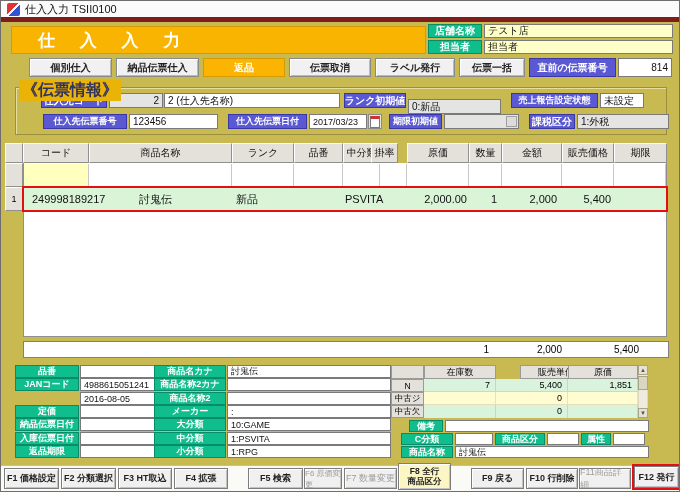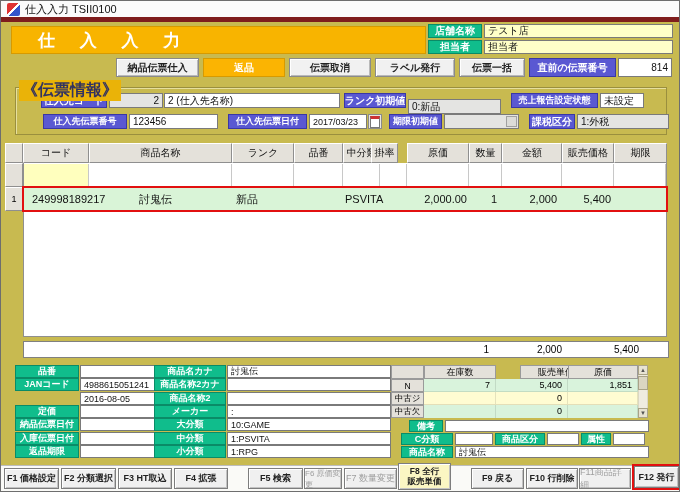--- a/index.html
+++ b/index.html
@@ -77,20 +77,21 @@
     <span class="title-text">仕入入力  TSII0100</span>
   </div>
 
   <div class="abs banner" style="left:10px;top:25px;width:415px;height:28px;">仕 入 入 力</div>
 
   <div class="abs lblG" style="left:427px;top:23px;width:54px;height:14px;">店舗名称</div>
   <div class="abs fld cream" style="left:483px;top:23px;width:189px;height:14px;">テスト店</div>
   <div class="abs lblG" style="left:427px;top:39px;width:54px;height:14px;">担当者</div>
   <div class="abs fld cream" style="left:483px;top:39px;width:189px;height:14px;">担当者</div>
 
+  <div class="abs btn" style="left:28px;top:57px;width:83px;height:19px;">個別仕入</div>
   <div class="abs btn" style="left:115px;top:57px;width:83px;height:19px;">納品伝票仕入</div>
   <div class="abs btn active" style="left:202px;top:57px;width:82px;height:19px;">返品</div>
   <div class="abs btn" style="left:288px;top:57px;width:82px;height:19px;">伝票取消</div>
   <div class="abs btn" style="left:374px;top:57px;width:80px;height:19px;">ラベル発行</div>
   <div class="abs btn" style="left:458px;top:57px;width:66px;height:19px;">伝票一括</div>
   <div class="abs lblB" style="left:528px;top:57px;width:87px;height:19px;">直前の伝票番号</div>
   <div class="abs fld right" style="left:617px;top:57px;width:54px;height:19px;">814</div>
 
   <div class="abs gbox" style="left:14px;top:86px;width:652px;height:48px;"></div>
   <div class="abs gbox-title" style="left:18px;top:79px;">《伝票情報》</div>
@@ -236,21 +237,21 @@
 
   <div class="abs fbar" style="left:0px;top:464px;width:680px;height:28px;"></div>
   <div class="abs fkey" style="left:3px;top:467px;width:55px;height:21px;">F1 価格設定</div>
   <div class="abs fkey" style="left:60px;top:467px;width:55px;height:21px;">F2 分類選択</div>
   <div class="abs fkey" style="left:117px;top:467px;width:54px;height:21px;">F3 HT取込</div>
   <div class="abs fkey" style="left:173px;top:467px;width:54px;height:21px;">F4 拡張</div>
   <div class="abs fkey" style="left:247px;top:467px;width:55px;height:21px;">F5 検索</div>
   <div class="abs fkey disabled" style="left:303px;top:467px;width:38px;height:21px;font-size:8px;">F6 原価変更</div>
   <div class="abs fkey disabled" style="left:343px;top:467px;width:53px;height:21px;">F7 数量変更</div>
   <div class="abs fkey hl" style="left:397px;top:462px;width:53px;height:27px;">F8 全行
-販売単価</div>
+商品区分</div>
   <div class="abs fkey" style="left:470px;top:467px;width:53px;height:21px;">F9 戻る</div>
   <div class="abs fkey" style="left:525px;top:467px;width:52px;height:21px;">F10 行削除</div>
   <div class="abs fkey disabled" style="left:578px;top:467px;width:52px;height:21px;">F11商品詳細</div>
   <div class="abs f12wrap" style="left:631px;top:463px;width:49px;height:26px;">
     <div class="fkey">F12 発行</div>
   </div>
 
 </div>
 
 </body></html>

